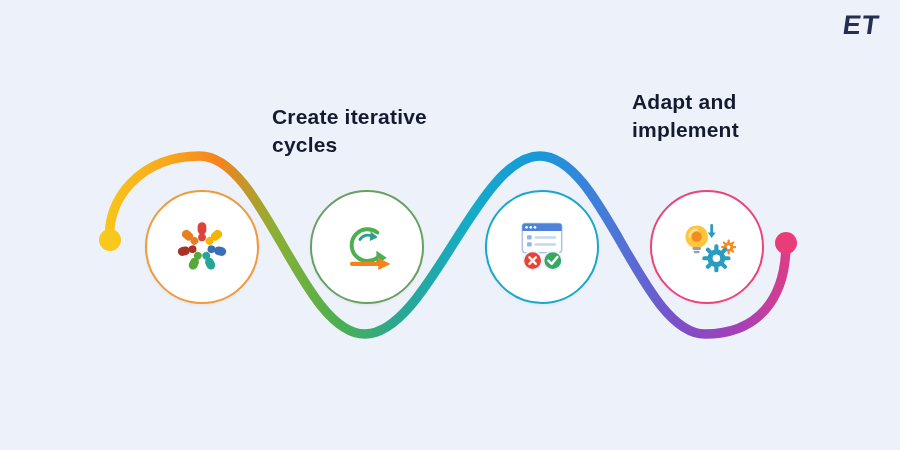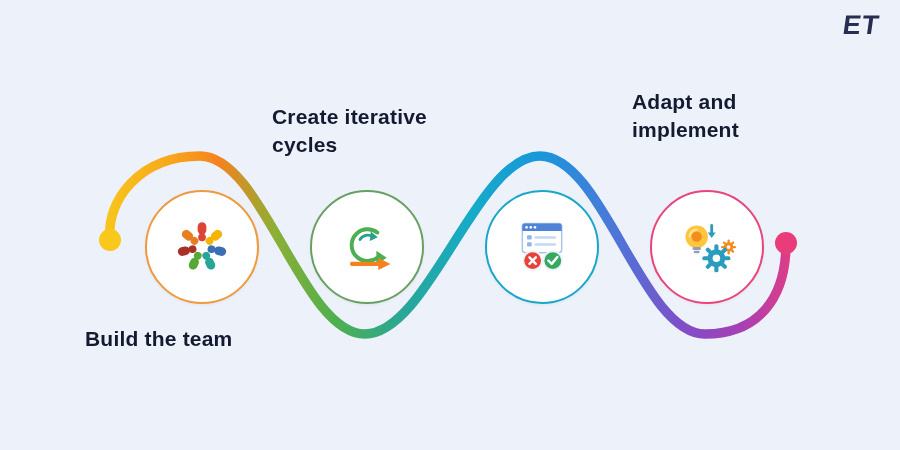--- a/index.html
+++ b/index.html
@@ -143,19 +143,18 @@
         <rect x="39.8" y="29" width="4.4" height="30" rx="2" fill="#2A9DBF"></rect>
         <rect x="39.8" y="29" width="4.4" height="30" rx="2" fill="#2A9DBF" transform="rotate(45 42 44)"></rect>
         <rect x="39.8" y="29" width="4.4" height="30" rx="2" fill="#2A9DBF" transform="rotate(90 42 44)"></rect>
         <rect x="39.8" y="29" width="4.4" height="30" rx="2" fill="#2A9DBF" transform="rotate(135 42 44)"></rect>
         <circle cx="42" cy="44" r="9.5" fill="#2A9DBF"></circle>
         <circle cx="42" cy="44" r="4" fill="#FFFFFF"></circle>
       </g>
     </svg>
   </div>
 
-  <div class="step-label lbl-1">Build the team</div>
   <div class="step-label lbl-2">Create iterative cycles</div>
   <div class="step-label lbl-4">Adapt and implement</div>
 
   <div class="logo" style="color: rgb(39, 46, 82);">ET</div>
 
 </div>
 
 </body></html>

